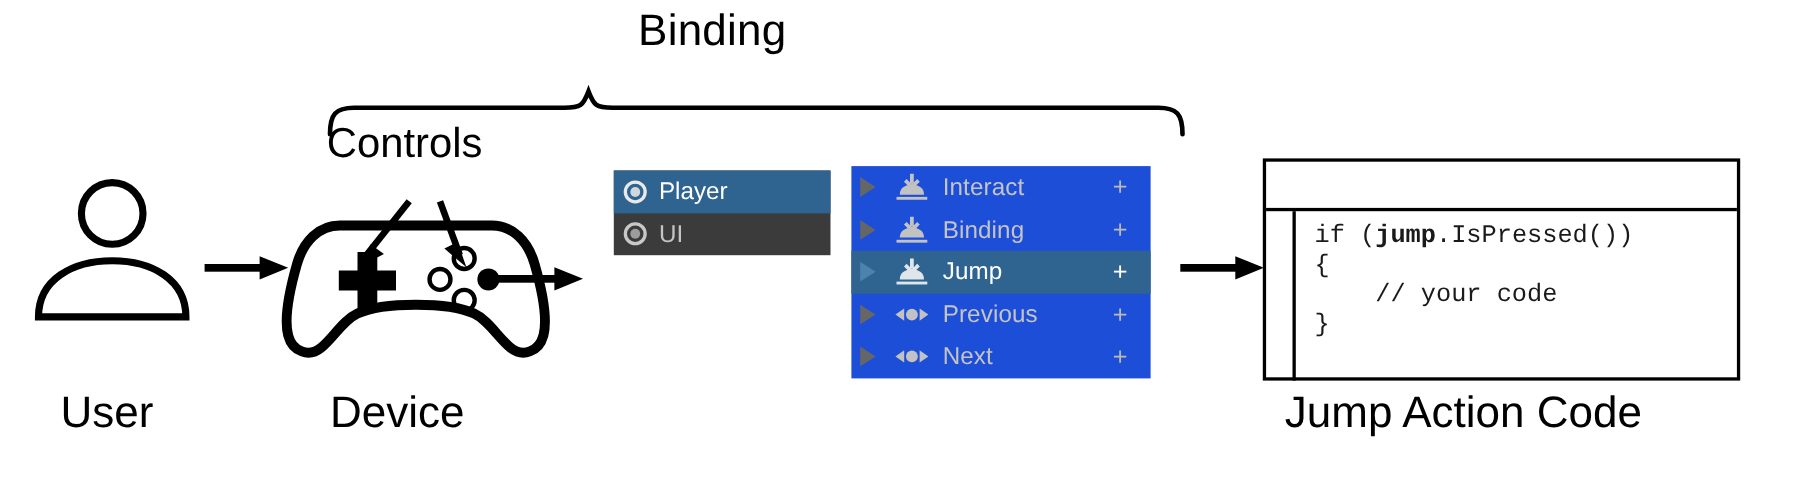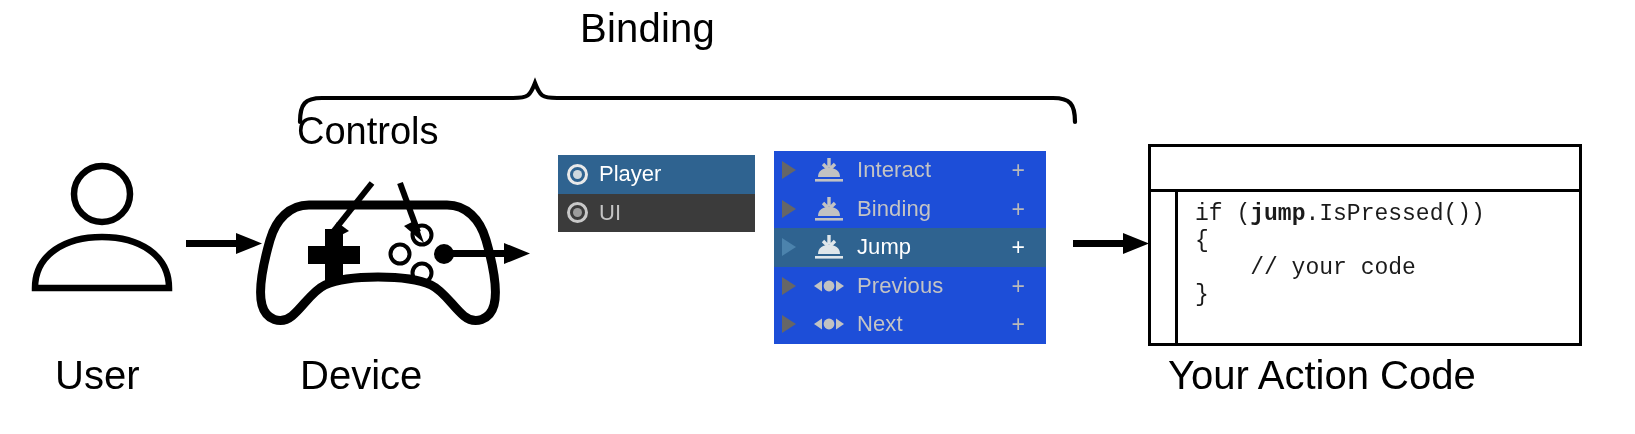--- a/index.html
+++ b/index.html
@@ -123,21 +123,21 @@
   </svg>
 
   <div class="abs" id="binding-label">
     <span>Binding</span>
   </div>
 
   <div class="abs" id="controls-label">Controls</div>
 
   <div class="abs caption" id="caption-user">User</div>
   <div class="abs caption" id="caption-device">Device</div>
-  <div class="abs caption" id="caption-code">Your Action Code</div>
+  <div class="abs caption" id="caption-code">Jump Action Code</div>
 
   <div class="abs" id="actionmap-panel">
     <div class="row map-row sel">
       <span class="ring">
           <i></i>
         </span>
       <span class="maplabel">Player</span>
     </div>
     <div class="row map-row">
       <span class="ring">

